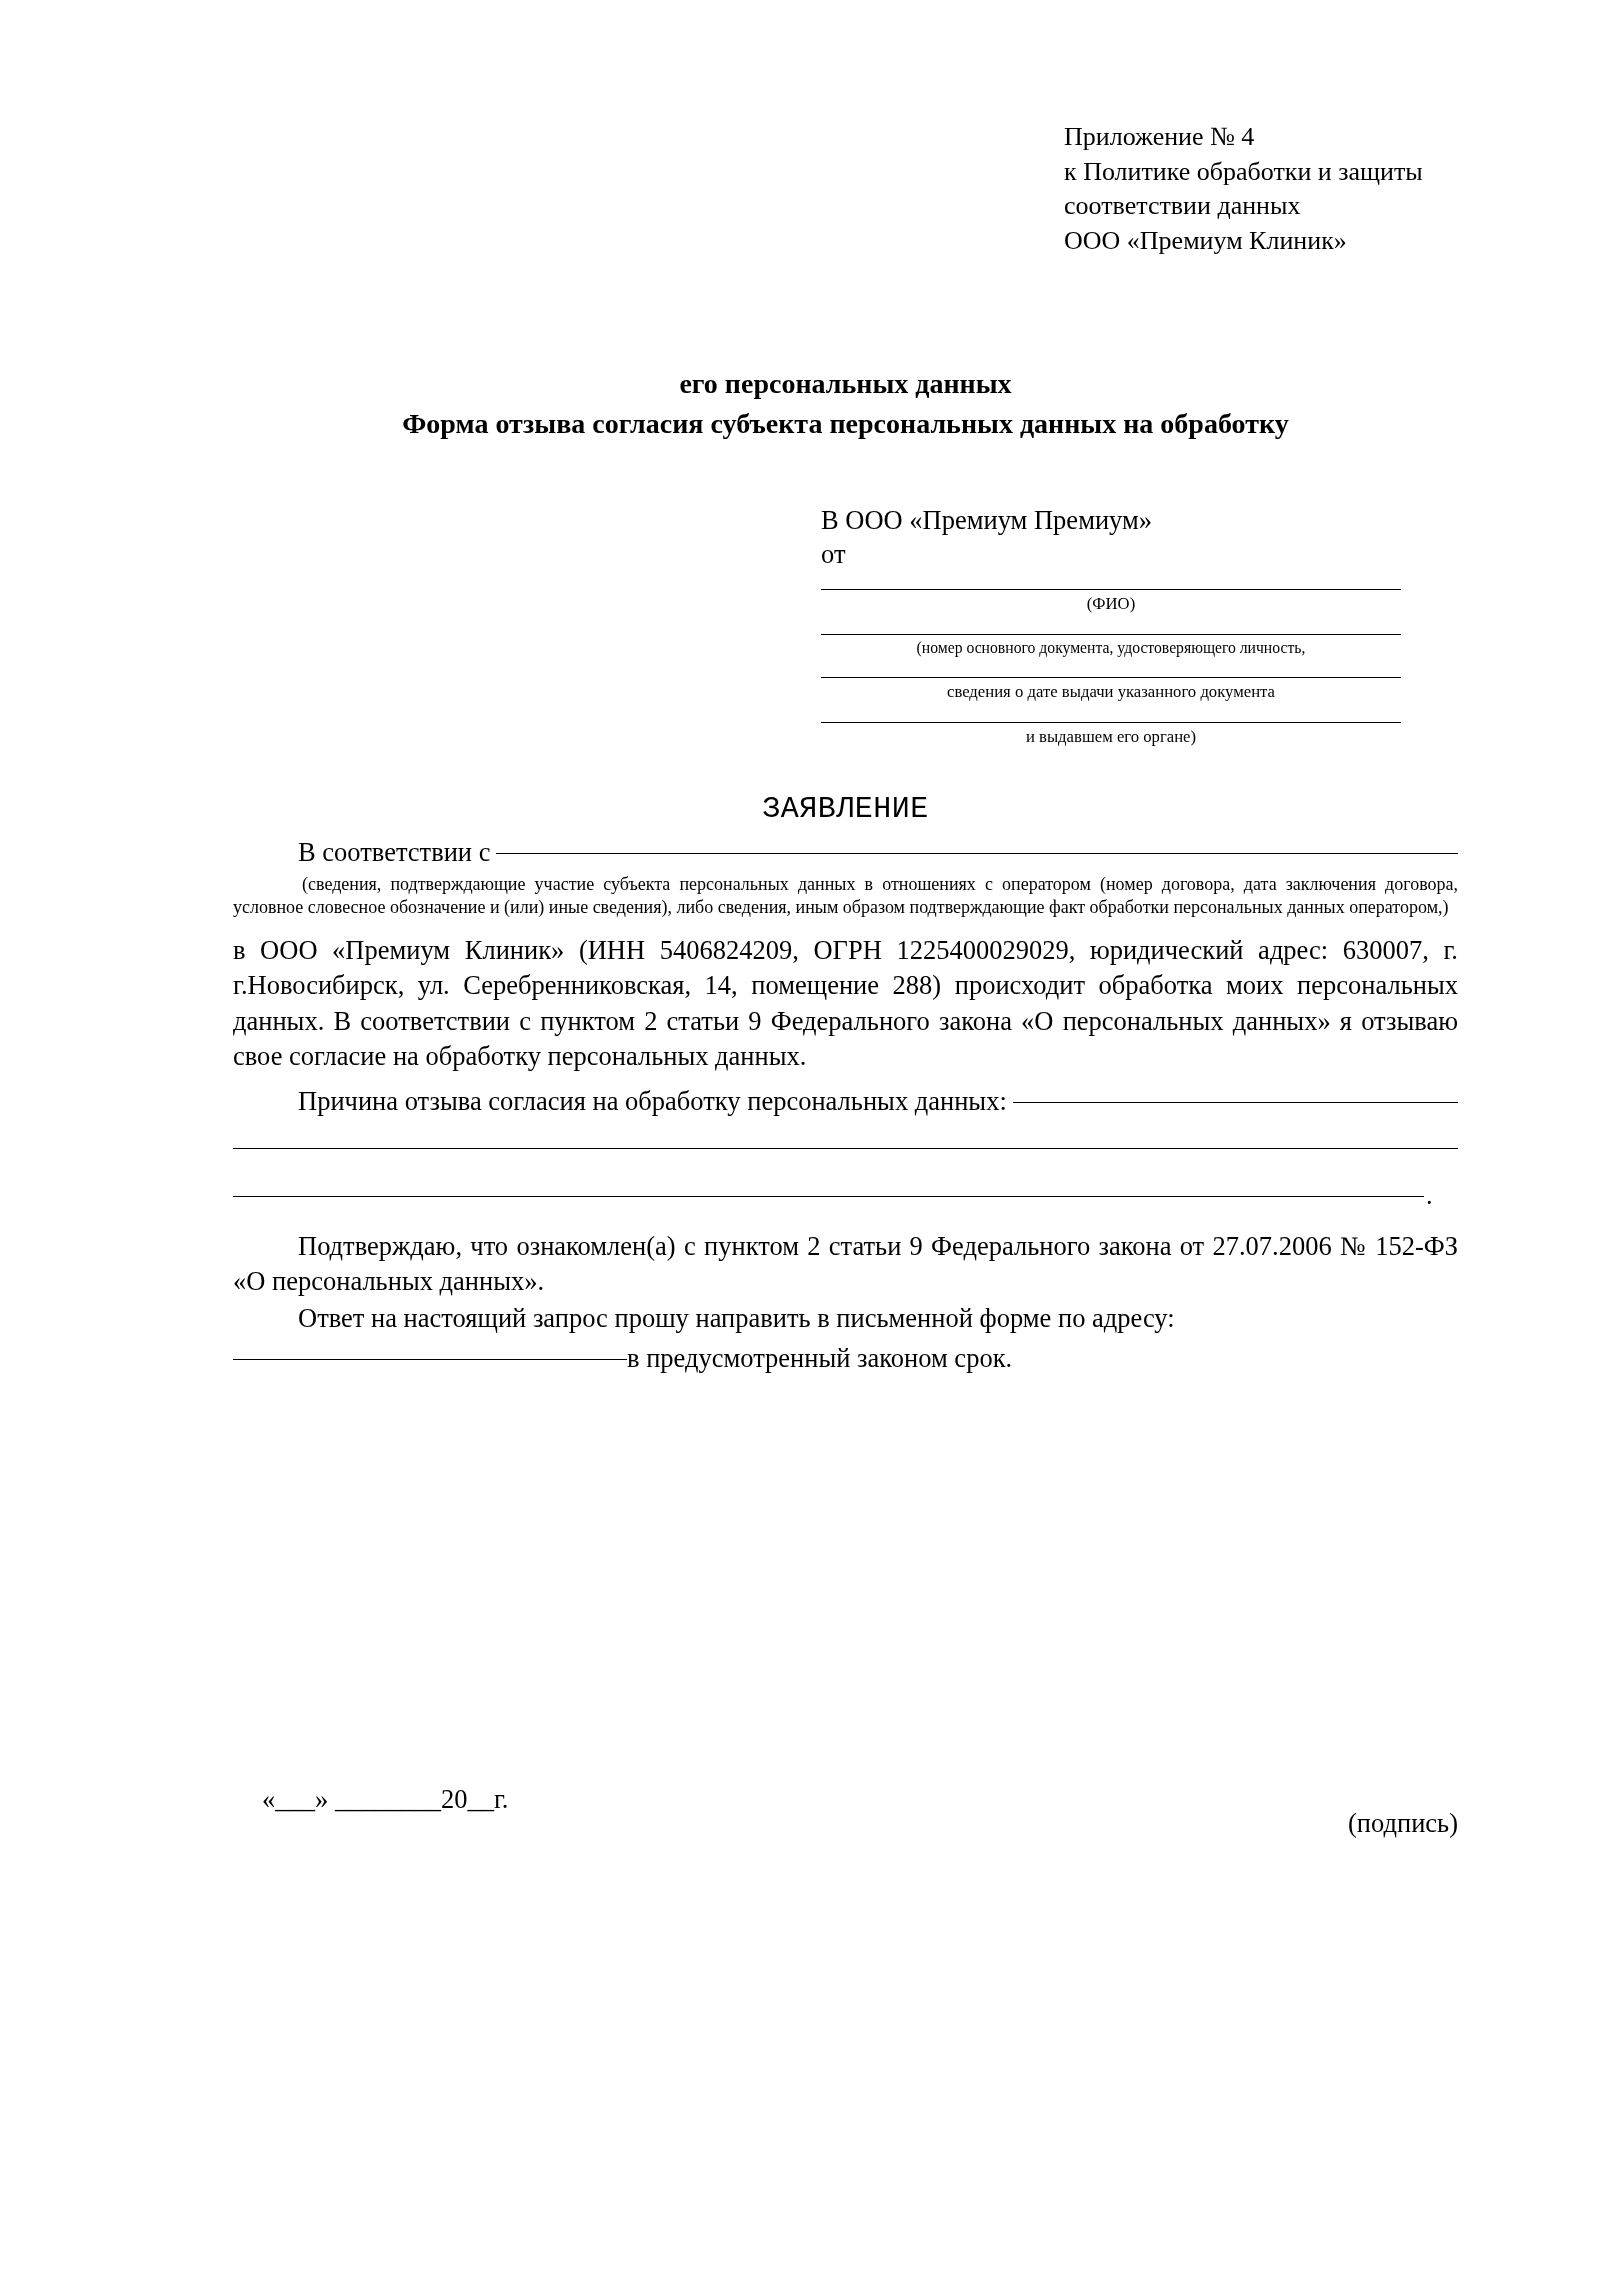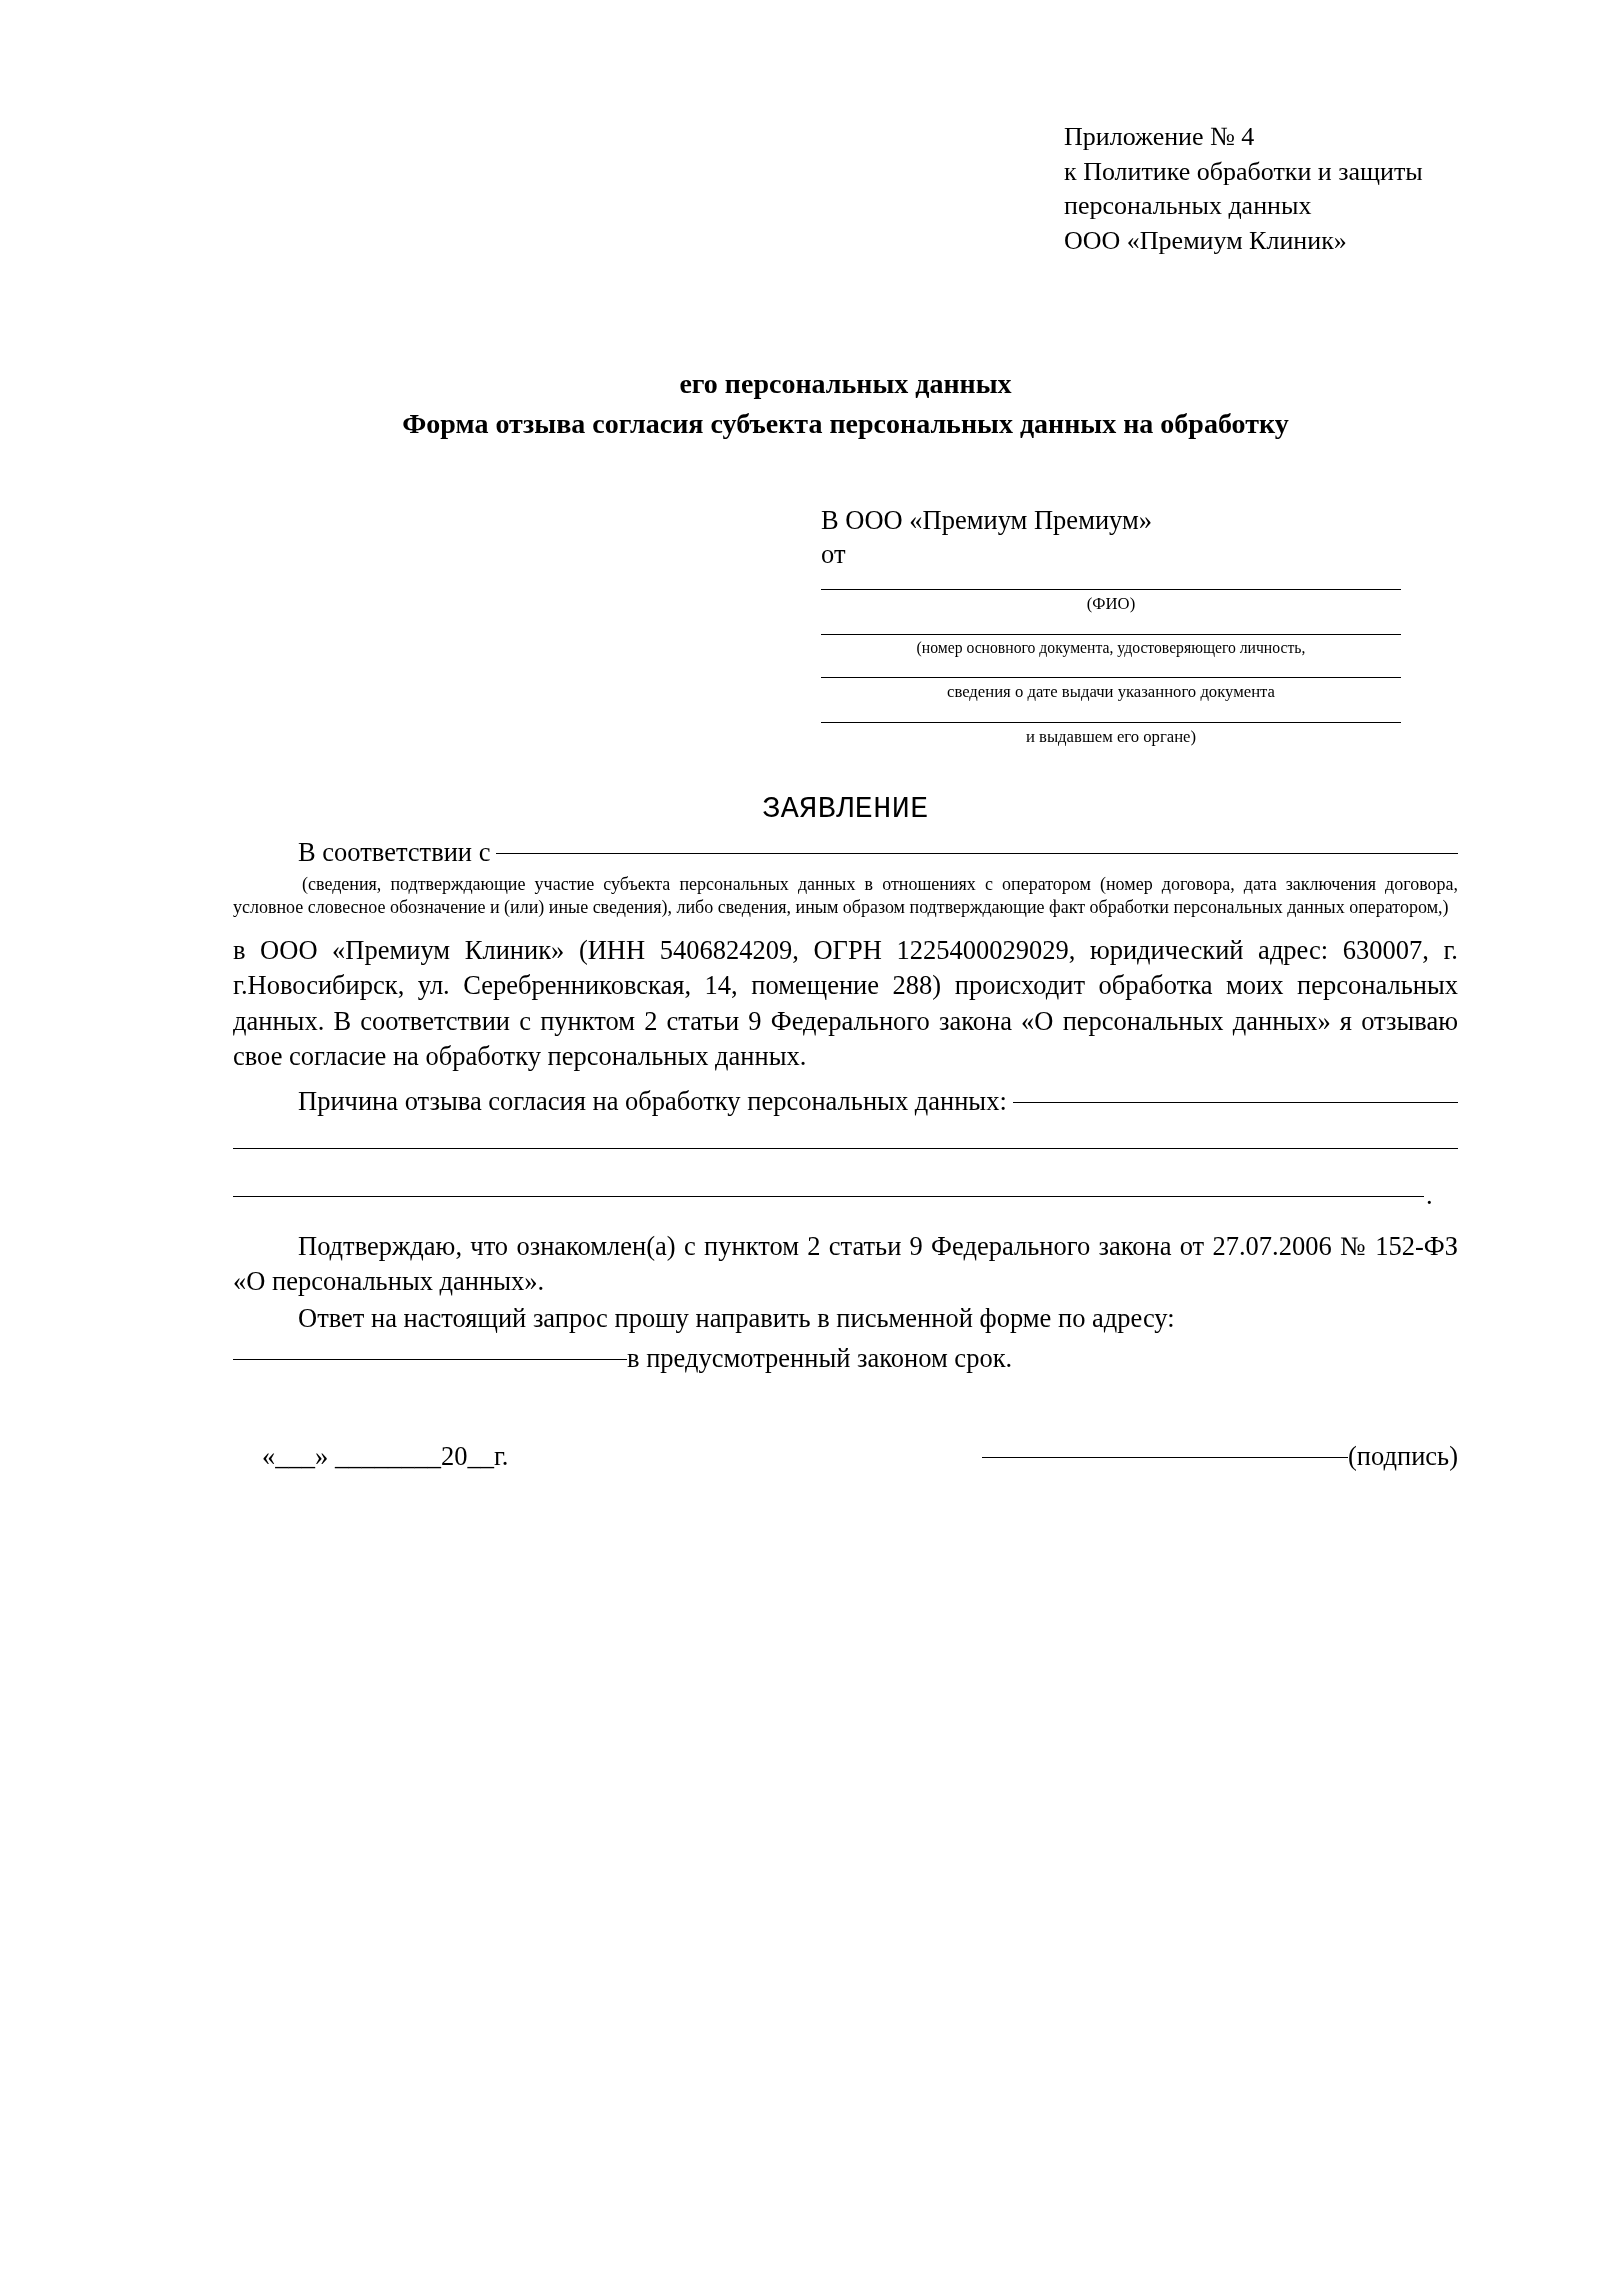--- a/index.html
+++ b/index.html
@@ -143,39 +143,39 @@
 
   
   .sign-row {
     margin-top: 65px;
     display: flex;
     align-items: baseline;
     font-size: 26.5px;
   }
   .sign-date { padding-left: 29px; white-space: nowrap; }
   .sign-spacer { flex: 1 1 auto; }
-  .sign-right { display: flex; align-items: baseline; white-space: nowrap; }
+  .sign-right { display: flex; align-items: baseline; white-space: nowrap; flex-direction: column; }
   .sign-right .rl {
     border-bottom: 1.6px solid #000;
     height: 0;
     flex: 0 0 366px;
     position: relative;
     top: -6.9px;
   }
 </style>
 </head>
 <body>
 
 <div class="page">
   <div class="content">
 
     <div class="header-block">
       <div>Приложение № 4</div>
       <div>к Политике обработки и защиты</div>
-      <div>персональных данных</div>
+      <div>соответствии данных</div>
       <div>ООО «Премиум Клиник»</div>
     </div>
 
     <div class="doc-title">
       <div>его персональных данных</div>
       <div>Форма отзыва согласия субъекта персональных данных на обработку</div>
     </div>
 
     <div class="addressee">
       <div class="line1">В ООО «Премиум Премиум»</div>

